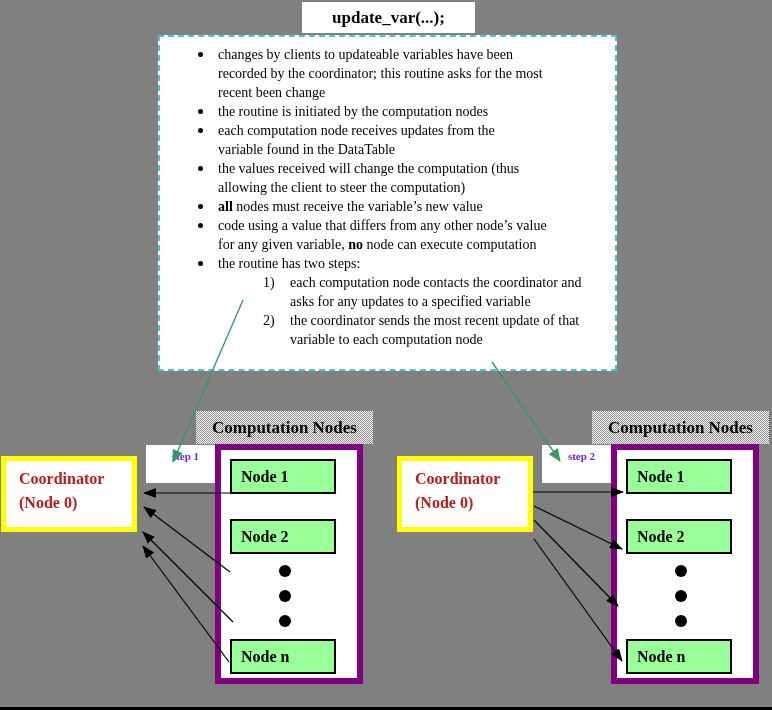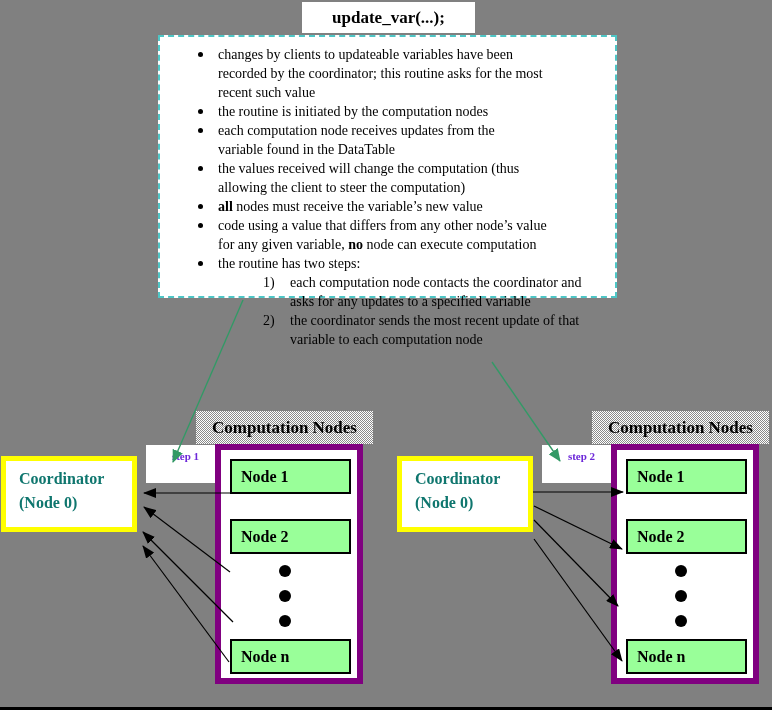--- a/index.html
+++ b/index.html
@@ -10,21 +10,21 @@
   html,body{margin:0;padding:0;}
   body{font-family:"Liberation Serif","DejaVu Serif",serif;background:#fff;}
   #canvas{position:relative;width:772px;height:710px;background:var(--bg);overflow:hidden;}
 
   
   .title-box{position:absolute;left:302px;top:2px;width:173px;height:31px;background:var(--white);
     display:flex;align-items:center;justify-content:center;}
   .title-box span{font-weight:bold;font-size:17px;color:#000;text-align:center;}
 
   
-  .notes-box{position:absolute;left:158px;top:35px;width:459px;height:263px;background:var(--white);
+  .notes-box{position:absolute;left:158px;top:35px;width:459px;height:336px;background:var(--white);
     border:2px dashed var(--teal);box-sizing:border-box;padding-top:8px;}
   .brow{display:flex;align-items:flex-start;}
   .bmark{display:inline-block;margin-left:36px;width:22px;position:relative;height:19px;flex:none;}
   .bdot{position:absolute;left:2px;top:7px;width:5px;height:5px;border-radius:50%;background:#000;}
   .nmark{display:inline-block;margin-left:103px;width:27px;flex:none;font-size:14px;line-height:19px;color:#000;}
   .btext{display:inline-block;}
   .line{font-size:14px;line-height:19px;color:#000;white-space:nowrap;}
   .bold{font-weight:bold;}
 
   
@@ -43,23 +43,23 @@
 
   .step-box{position:absolute;left:146px;top:42px;width:79px;height:38px;background:var(--white);
     text-align:center;z-index:1;}
   .step-box span{font-weight:bold;font-size:11px;line-height:22px;color:#6d28d9;}
 
   .purple-box{position:absolute;left:215px;top:41px;width:148px;height:240px;background:var(--white);
     border:6px solid var(--purple);box-sizing:border-box;z-index:2;}
 
   .coord-box{position:absolute;left:1px;top:53px;width:136px;height:76px;background:var(--white);
     border:5px solid var(--yellow);box-sizing:border-box;z-index:1;padding:6px 0 0 13px;}
-  .coord-box div{font-weight:bold;font-size:16px;line-height:24px;color:#0f766e;white-space:nowrap;}
-
-  .node-box{position:absolute;left:230px;width:121px;height:35px;background:var(--nodegreen);
+  .coord-box div{font-weight:bold;font-size:16px;line-height:24px;color:#b91c1c;white-space:nowrap;}
+
+  .node-box{position:absolute;left:230px;width:106px;height:35px;background:var(--nodegreen);
     border:2px solid #000;box-sizing:border-box;z-index:3;display:flex;align-items:center;padding-left:9px;}
   .node-box span{font-weight:bold;font-size:16px;color:#000;}
   .node-1{top:56px;} .node-2{top:116px;} .node-n{top:236px;}
 
   .vdot{position:absolute;left:279px;width:12px;height:12px;border-radius:50%;background:#000;z-index:3;}
   .vd1{top:162px;} .vd2{top:187px;} .vd3{top:212px;}
 
   .bottom-strip{position:absolute;left:0;top:707px;width:772px;height:3px;background:#000;}
 
   #arrow-layer{position:absolute;left:0;top:0;width:772px;height:710px;z-index:10;pointer-events:none;}
@@ -75,21 +75,21 @@
 
   <div class="notes-box">
     <div>
         <div class="brow">
           <span class="bmark">
             <span class="bdot"></span>
           </span>
           <span class="btext">
             <div class="line"><span>changes by clients to updateable variables have been</span></div>
             <div class="line"><span>recorded by the coordinator; this routine asks for the most</span></div>
-            <div class="line"><span>recent such value</span></div>
+            <div class="line"><span>recent been change</span></div>
           </span>
         </div>
         <div class="brow">
           <span class="bmark">
             <span class="bdot"></span>
           </span>
           <span class="btext">
             <div class="line"><span>the routine is initiated by the computation nodes</span></div>
           </span>
         </div>

